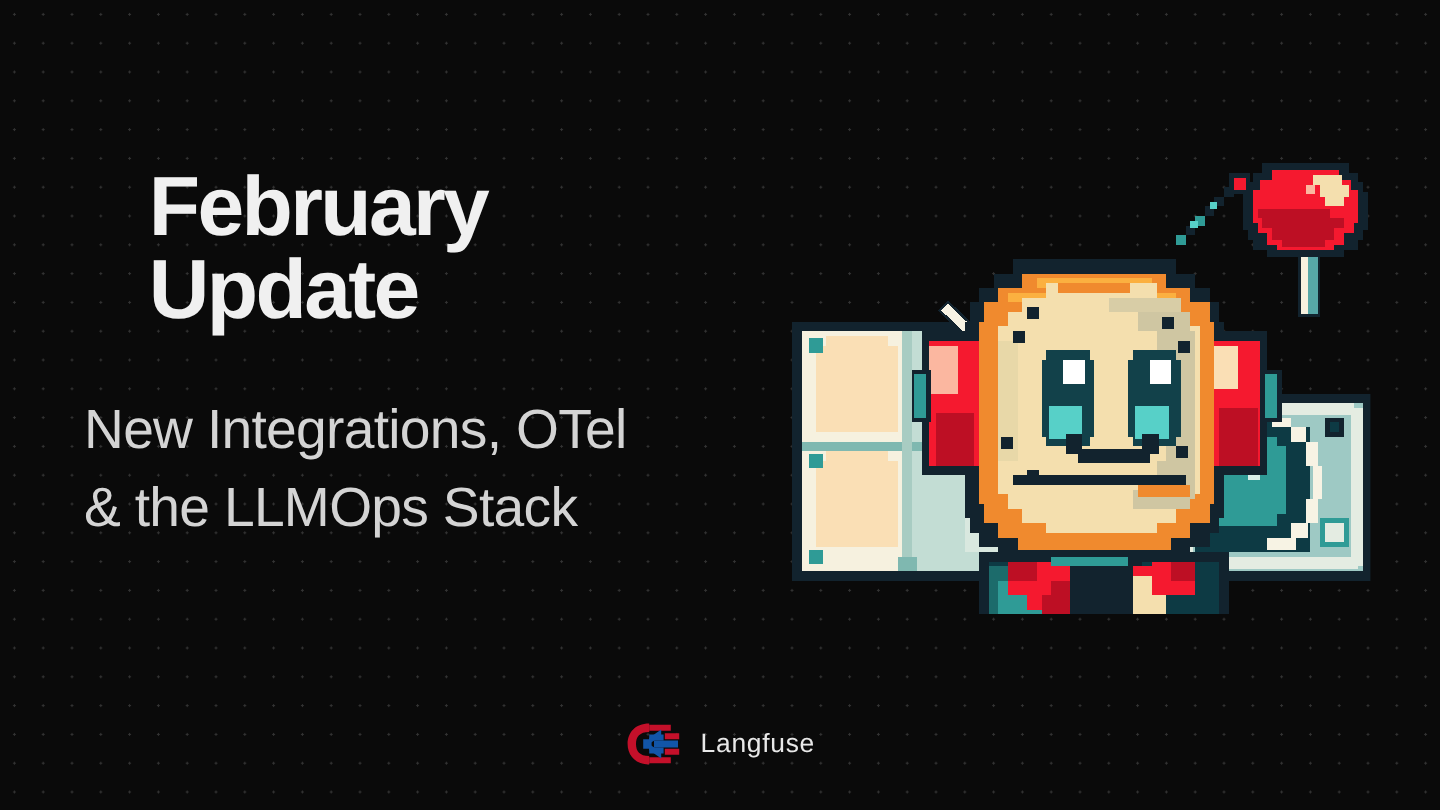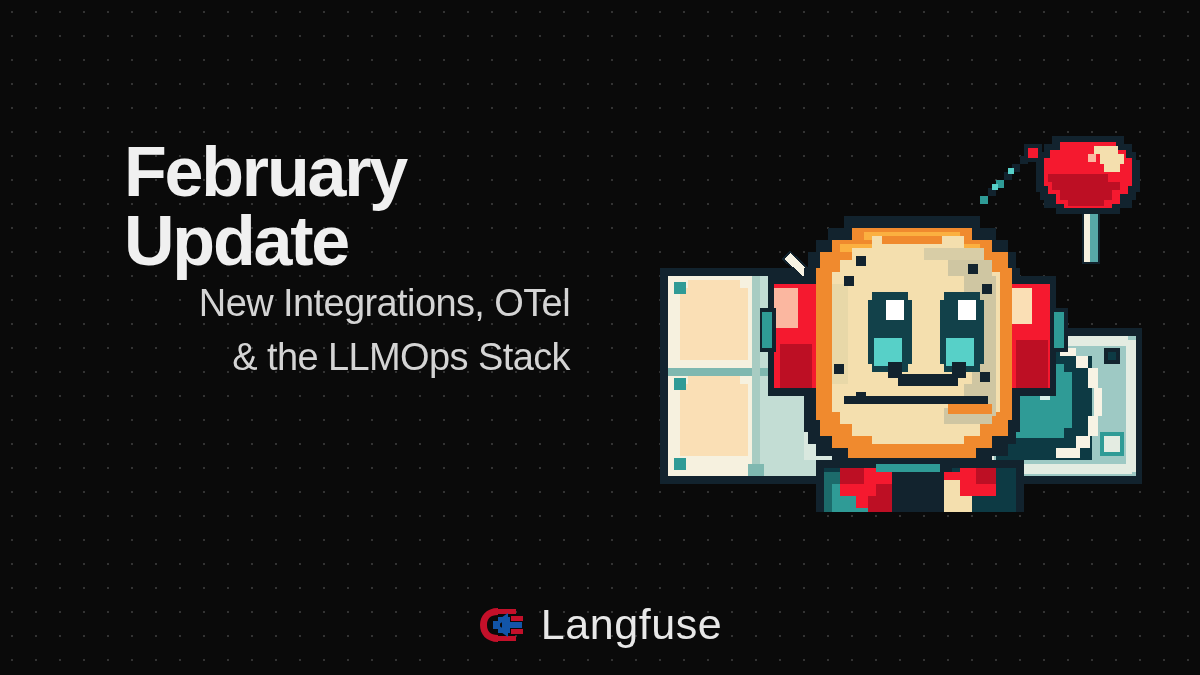--- a/index.html
+++ b/index.html
@@ -29,43 +29,44 @@
     color:#f0f0f0;
     font-size:70px;
     font-weight:700;
     line-height:0.99;
     letter-spacing:-2.2px;
     text-align:left;
     padding-left:54px;
     white-space:pre-line;
   }
   #subheadline {
+    margin-top:48px;
     color:#d4d4d4;
-    font-size:38px;
+    font-size:46px;
     font-weight:400;
     line-height:1.42;
     letter-spacing:-0.6px;
-    text-align:right;
+    text-align:left;
     white-space:pre-line;
   }
 
   
   #footer-logo {
     position:absolute;
     left:0; right:0;
     top:600px;
     display:flex;
     align-items:center;
     justify-content:center;
     gap:15px;
   }
   #logo-mark { width:48px; height:40px; display:block; }
   #logo-word {
     color:#e8e8e8;
-    font-size:43px;
+    font-size:22px;
     font-weight:400;
     letter-spacing:0.6px;
   }
 
   
   #mascot-scene {
     position:absolute;
     left:632px; top:112px;
     width:510px; height:400px;
   }

